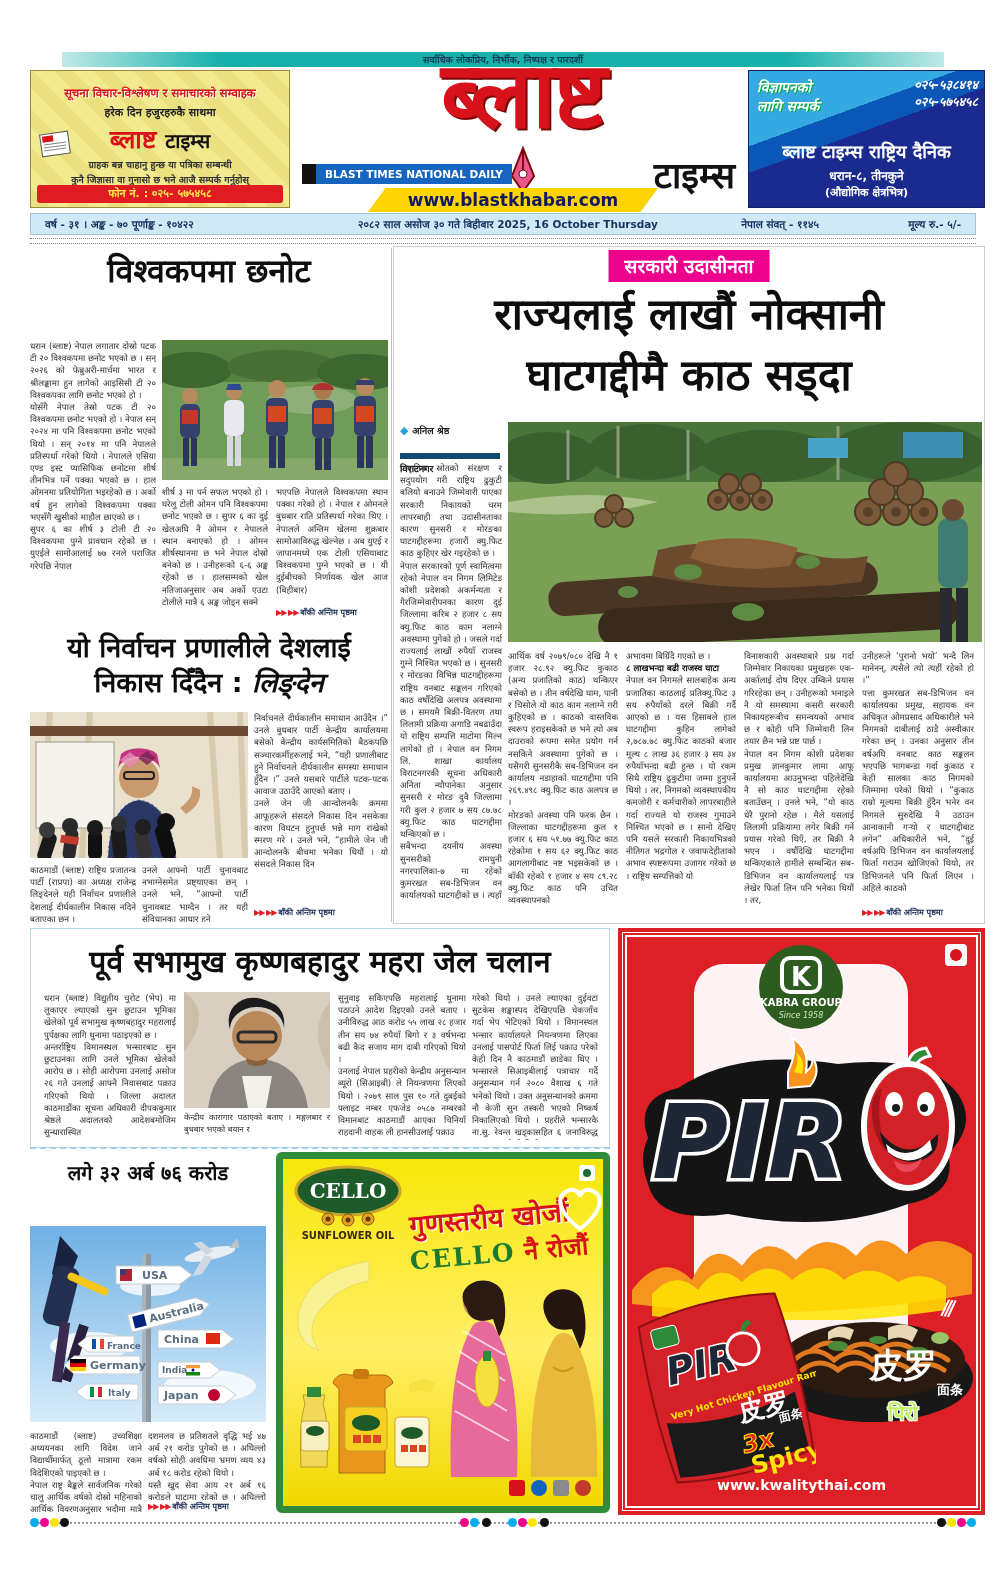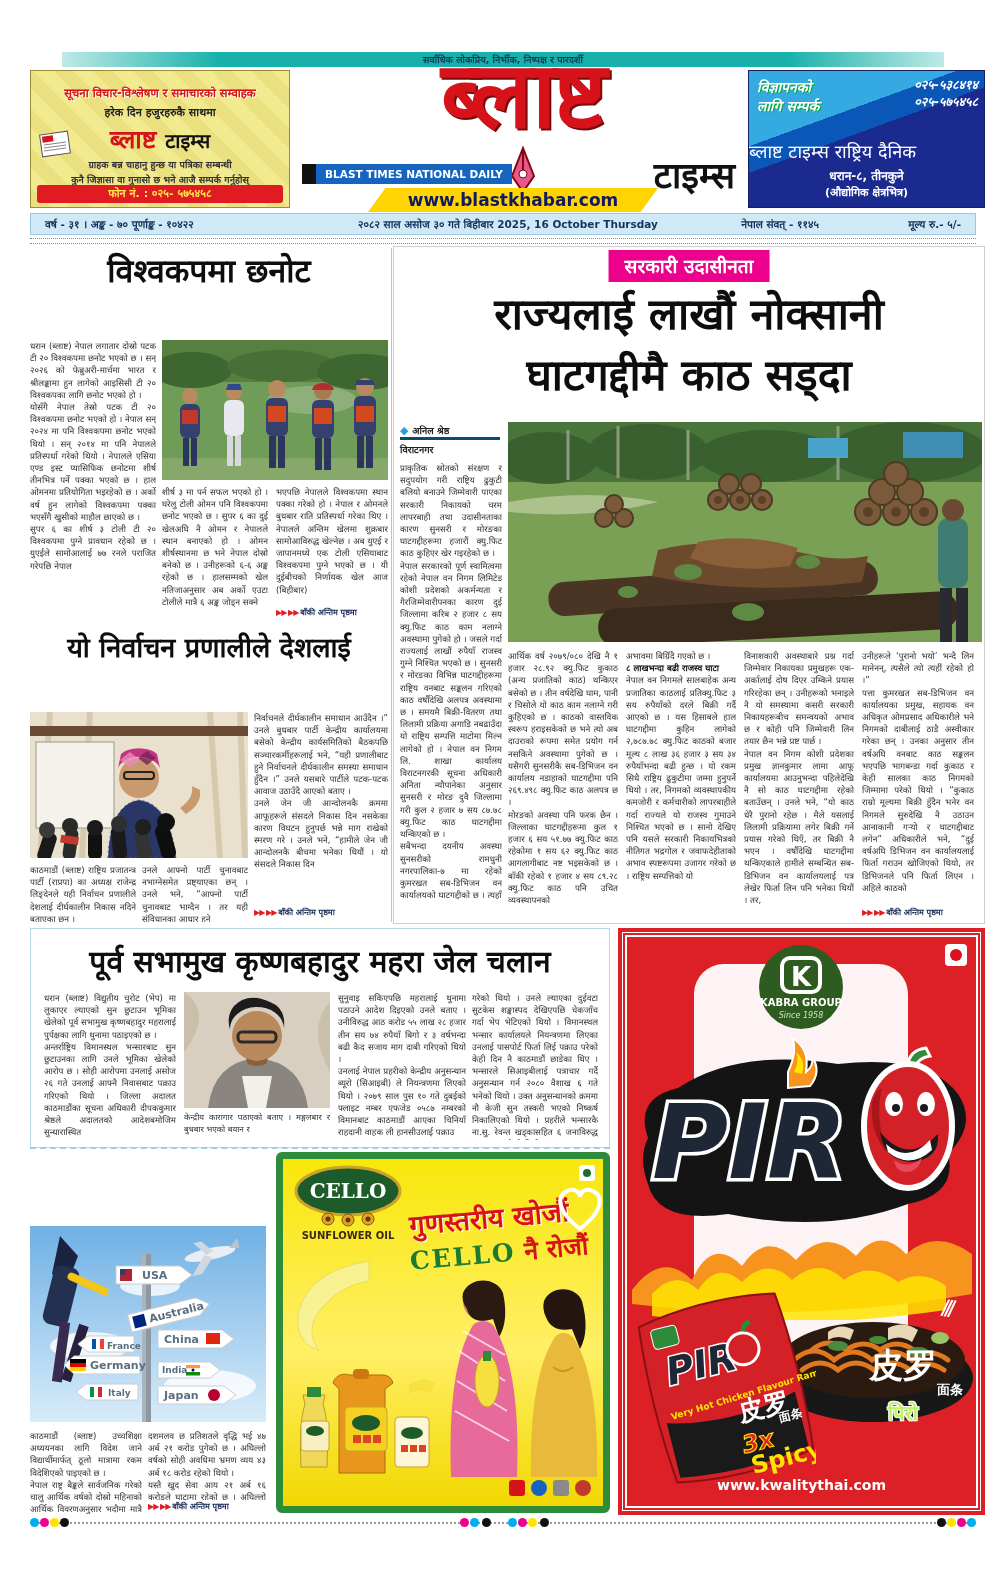--- a/index.html
+++ b/index.html
@@ -30,21 +30,21 @@
   .times-black { position:absolute; right:10px; top:88px; font-size:36px; font-weight:900; color:#111; }
   .blue-bar { position:absolute; left:2px; top:102px; width:210px; height:20px; background:#1565c0; border-left:14px solid #111;
      color:#fff; font-weight:bold; font-size:10.5px; text-align:center; line-height:20px; }
   .web-bar { position:absolute; left:68px; top:126px; width:290px; height:24px; background:#ffd400;
      clip-path:polygon(6% 0,100% 0,94% 100%,0 100%); color:#101a60; font-weight:900; font-size:17px; text-align:center; line-height:24px; }
 
   .right-ad { left:748px; top:70px; width:237px; height:138px; color:#fff;
      background:linear-gradient(160deg,#35aae2 0 34%, #0a57b8 34% 46%, #1b2a8f 46%); border:1px solid #132066; }
   .right-ad .contact { position:absolute; left:8px; top:6px; font-size:14px; font-weight:900; font-style:italic; text-shadow:1px 1px 0 #0a3; color:#fff; }
   .right-ad .phones { position:absolute; right:6px; top:5px; text-align:right; font-size:12.5px; font-weight:900; font-style:italic; }
-  .right-ad .daily { position:absolute; left:0; right:0; top:68px; font-size:18px; font-weight:400; }
+  .right-ad .daily { position:absolute; left:0; right:0; top:68px; text-align:center; font-size:18px; font-weight:700; }
   .right-ad .addr1 { position:absolute; left:0; right:0; top:96px; text-align:center; font-size:12px; font-weight:bold; }
   .right-ad .addr2 { position:absolute; left:0; right:0; top:113px; text-align:center; font-size:11px; font-weight:bold; }
 
   .dateline { left:30px; top:213px; width:946px; height:22px; background:#cfe9f7; border:1px solid #9cc6e2;
      display:flex; align-items:center; font-size:10.5px; font-weight:bold; color:#14325e; }
   .dateline > div { padding:0 14px; }
   .dateline .dl-left { width:290px; } .dateline .dl-center { flex:1; text-align:center; }
   .dateline .dl-sambat { width:170px; text-align:center; } .dateline .dl-price { width:110px; text-align:right; }
   .dotted-rule { left:30px; top:238px; width:946px; height:6px;
      border-top:1.6px dotted #8a8a8a; border-bottom:1.6px dotted #8a8a8a; }
@@ -54,21 +54,21 @@
      white-space:pre-line; overflow:hidden; }
   .headline { position:absolute; text-align:center; color:#0d0d0d; font-weight:900; }
   .more { position:absolute; font-size:8px; font-weight:bold; color:#1c2f57; }
   .more .arr { color:#e01b22; font-size:8px; letter-spacing:-1px; }
   .vrule { position:absolute; border-left:1px solid #c2c2c2; }
   .boxed { position:absolute; border:1px solid #cdcdcd; }
 
   .kicker { position:absolute; left:50%; transform:translateX(-50%); background:#ec008c; color:#fff;
      font-weight:bold; font-size:19px; padding:3px 16px; }
   .byline { position:absolute; font-size:9.5px; font-weight:bold; color:#222; }
-  .byline .row1 { border-bottom:3px solid #0c4a6e; padding-bottom:0; }
+  .byline .row1 { border-bottom:6px solid #0c4a6e; padding-bottom:16px; }
   .byline .dia { color:#2a9fd8; font-size:11px; }
 
   .mahara-box { left:30px; top:928px; width:580px; height:220px; border:1px solid #b8d8ee; }
   .abroad-top-rule { left:30px; top:1147px; width:580px; border-top:2px dashed #9ecfe8; }
 
   
   .piro-ad { left:618px; top:928px; width:367px; height:587px; background:#dd2025; }
   .piro-frame { position:absolute; left:7px; top:7px; right:7px; bottom:7px; border:2px solid #fff; outline:1px solid #fff; outline-offset:2px; }
   .cello-ad { left:276px; top:1152px; width:334px; height:361px; background:linear-gradient(180deg,#f8e70a,#ffef66 55%,#f2d800); border:7px solid #2e8b3a; border-radius:6px; }
 
@@ -192,20 +192,21 @@
     </g>
   </svg>
   <div class="col" style="left:162px;top:486px;width:106px;height:134px">शीर्ष ३ मा पर्न सफल भएको हो । घरेलु टोली ओमन पनि विश्वकपमा छनोट भएको छ । सुपर ६ का दुई खेलअघि नै ओमन र नेपालले स्थान बनाएको हो । ओमन शीर्षस्थानमा छ भने नेपाल दोस्रो बनेको छ । उनीहरूको ६-६ अङ्क रहेको छ । हालसम्मको खेल नतिजाअनुसार अब अर्को एउटा टोलीले मात्रै ६ अङ्क जोड्न सक्ने</div>
   <div class="col" style="left:276px;top:486px;width:112px;height:120px">भएपछि नेपालले विश्वकपमा स्थान पक्का गरेको हो । नेपाल र ओमनले बुधबार राति प्रतिस्पर्धा गरेका थिए । नेपालले अन्तिम खेलमा शुक्रबार सामोआविरुद्ध खेल्नेछ । अब युएई र जापानमध्ये एक टोली एसियाबाट विश्वकपमा पुग्ने भएको छ । यी दुईबीचको निर्णायक खेल आज (बिहीबार)</div>
   <div class="more" style="left:276px;top:606px;width:112px">
     <span class="arr">▶▶ ▶▶ </span><span>बाँकी अन्तिम पृष्ठमा</span>
   </div>
 
   <div class="headline" style="left:30px;top:630px;width:358px;font-size:27px;line-height:1.3">
     <div>यो निर्वाचन प्रणालीले देशलाई</div>
+    <div><span>निकास दिँदैन : </span><span style="font-style:italic">लिङ्देन</span></div>
   </div>
   <svg class="abs" style="left:30px;top:712px;width:218px;height:146px" viewBox="0 0 218 146">
     <rect width="218" height="146" fill="#e9e1cd"></rect>
     <g stroke="#d6c9ad" stroke-width="6">
         <line x1="20" y1="0" x2="10" y2="146"></line>
         <line x1="60" y1="0" x2="52" y2="146"></line>
         <line x1="180" y1="0" x2="190" y2="146"></line>
         <line x1="210" y1="0" x2="215" y2="146"></line>
       </g>
     <rect x="0" y="14" width="218" height="10" fill="#6b4a33"></rect>
@@ -356,20 +357,21 @@
     <rect x="54" y="40" width="38" height="10" rx="4" fill="none" stroke="#2a2a2a" stroke-width="3"></rect>
     <path d="M62 66 q11 6 22 0 l-2 6 q-9 4 -18 0 z" fill="#8a5f3a"></path>
   </svg>
   <div class="col" style="left:184px;top:1112px;width:146px;height:30px;font-size:8.2px">केन्द्रीय कारागार पठाएको बताए । मङ्गलबार र बुधबार भएको बयान र</div>
   <div class="col" style="left:338px;top:992px;width:128px;height:148px">सुनुवाइ सकिएपछि महरालाई थुनामा पठाउने आदेश दिइएको उनले बताए । उनीविरुद्ध आठ करोड ५५ लाख २८ हजार तीन सय ७४ रुपैयाँ बिगो र ३ वर्षभन्दा बढी कैद सजाय माग दाबी गरिएको थियो ।
 उनलाई नेपाल प्रहरीको केन्द्रीय अनुसन्धान ब्यूरो (सिआइबी) ले नियन्त्रणमा लिएको थियो । २०७९ साल पुस १० गते दुबईको फ्लाइट नम्बर एफजेड ०५८७ नम्बरको विमानबाट काठमाडौं आएका चिनियाँ राहदानी वाहक ली हानसीउलाई पक्राउ</div>
   <div class="col" style="left:472px;top:992px;width:126px;height:148px">गरेको थियो । उनले ल्याएका दुईवटा सुटकेस शङ्कास्पद देखिएपछि चेकजाँच गर्दा भेप भेटिएको थियो । विमानस्थल भन्सार कार्यालयले नियन्त्रणमा लिएका उनलाई पासपोर्ट फिर्ता लिई पक्राउ परेको केही दिन नै काठमाडौं छाडेका थिए । भन्सारले सिआइबीलाई पत्राचार गर्दै अनुसन्धान गर्न २०८० वैशाख ६ गते भनेको थियो । उक्त अनुसन्धानको क्रममा नौ केजी सुन तस्करी भएको निष्कर्ष निकालिएको थियो । प्रहरीले भन्सारकै ना.सु. रेवन्त खड्कासहित ६ जनाविरुद्ध मुद्दा दायर गरेको थियो ।</div>
 
   <div class="abs abroad-top-rule"></div>
   <div class="headline" style="left:30px;top:1158px;width:236px;font-size:20px;line-height:1.55">
+    <div>लगे ३२ अर्ब ७६ करोड</div>
   </div>
   <svg class="abs" style="left:30px;top:1226px;width:236px;height:196px" viewBox="0 0 236 196">
     <defs>
         <linearGradient id="sky" x1="0" y1="0" x2="0" y2="1">
           <stop offset="0" stop-color="#6fb0e4"></stop>
           <stop offset="1" stop-color="#d8ecfa"></stop>
         </linearGradient>
       </defs>
     <rect width="236" height="196" fill="url(#sky)"></rect>
     <g fill="#fff" opacity=".8">

